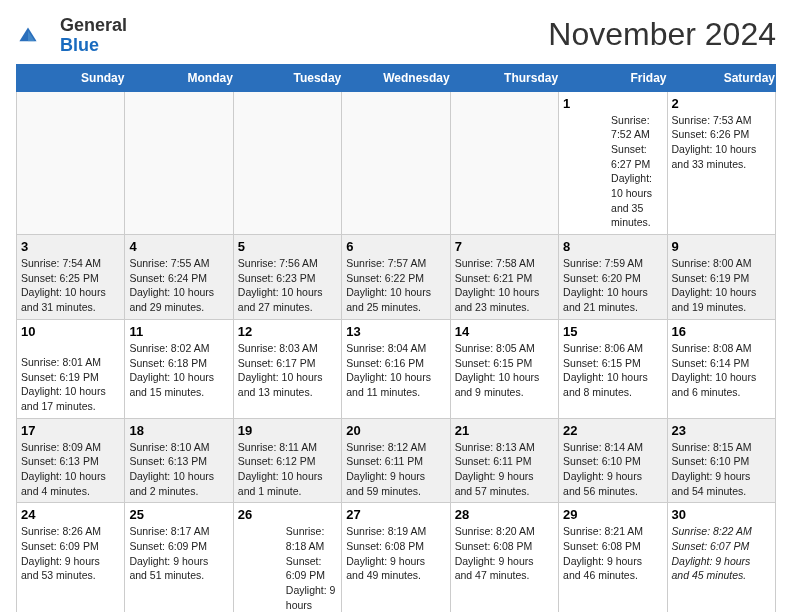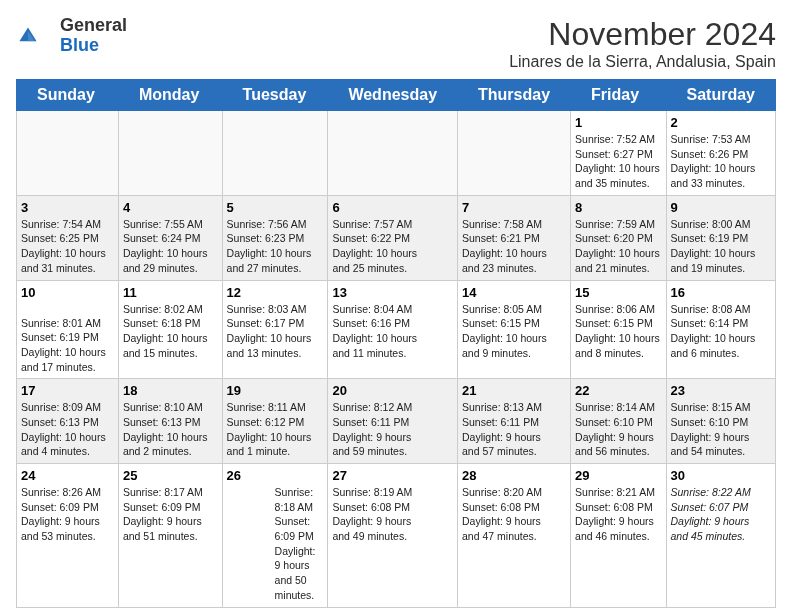--- a/index.html
+++ b/index.html
@@ -45,23 +45,23 @@
       color: #333;
     }
     .calendar {
       width: 100%;
       border-collapse: collapse;
       font-size: 11px;
     }
     .calendar th {
       background: #2a6fbc;
       color: #fff;
-      padding: 6px 20px;
-      text-align: left;
-      font-size: 16px;
+      padding: 6px 0;
+      text-align: right;
+      font-size: 12px;
       font-weight: bold;
       border: 1px solid #2a6fbc;
     }
     .calendar td {
       border: 1px solid #ccc;
       vertical-align: top;
       padding: 4px;
       width: 108px;
       min-height: 80px;
       background: #fff;
@@ -93,21 +93,20 @@
       <polygon points="14,4 24,20 4,20" fill="#2a6fbc"></polygon>
       <polygon points="14,8 22,20 14,20" fill="#5b9fd4" opacity="0.5"></polygon>
     </svg>
     <div class="logo-text">
       <div class="logo-general">General</div>
       <div class="logo-blue">Blue</div>
     </div>
   </div>
   <div class="title-block">
     <div class="month-title">November 2024</div>
-    <div class="location">Linares de la Sierra, Andalusia, Spain</div>
   </div>
 </div>
 
 <table class="calendar">
   <thead>
     <tr>
     <th>Sunday</th>
         <th>Monday</th>
         <th>Tuesday</th>
         <th>Wednesday</th>
@@ -118,21 +117,21 @@
   </thead>
   <tbody id="calendar-body">
   <tr>
         <td class="empty"></td>
         <td class="empty"></td>
         <td class="empty"></td>
         <td class="empty"></td>
         <td class="empty"></td>
         <td>
           <span class="day-number">1</span>
-          <div class="day-info" style="white-space: pre-line;">Sunrise: 7:52 AM
+          <div class="day-info" style="white-space: pre-line; margin-left: 48px;">Sunrise: 7:52 AM
 Sunset: 6:27 PM
 Daylight: 10 hours
 and 35 minutes.</div>
         </td>
         <td>
           <span class="day-number">2</span>
           <div class="day-info" style="white-space: pre-line;">Sunrise: 7:53 AM
 Sunset: 6:26 PM
 Daylight: 10 hours
 and 33 minutes.</div>

